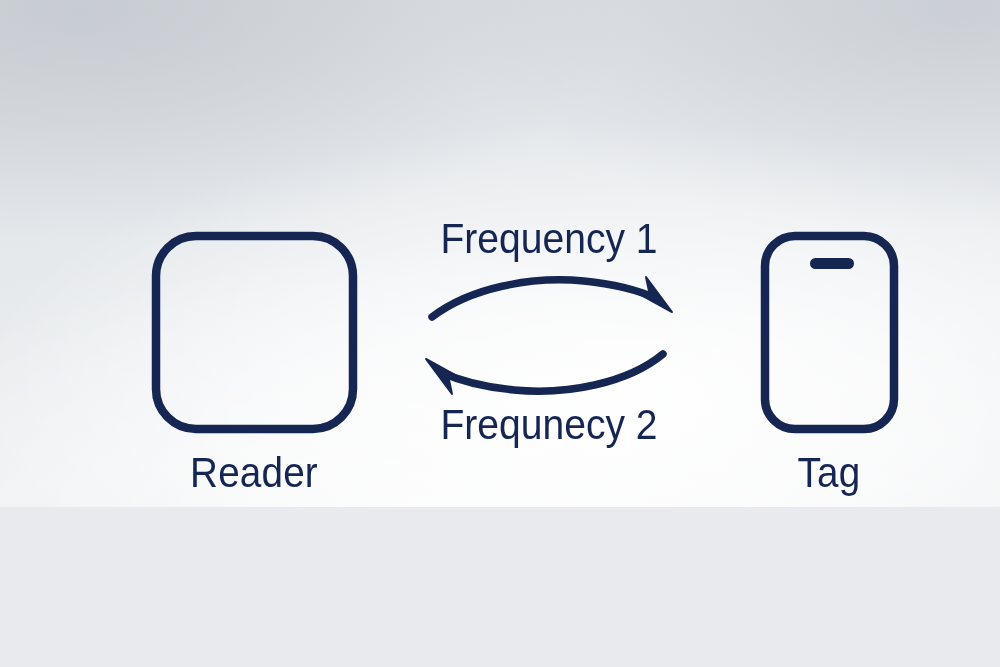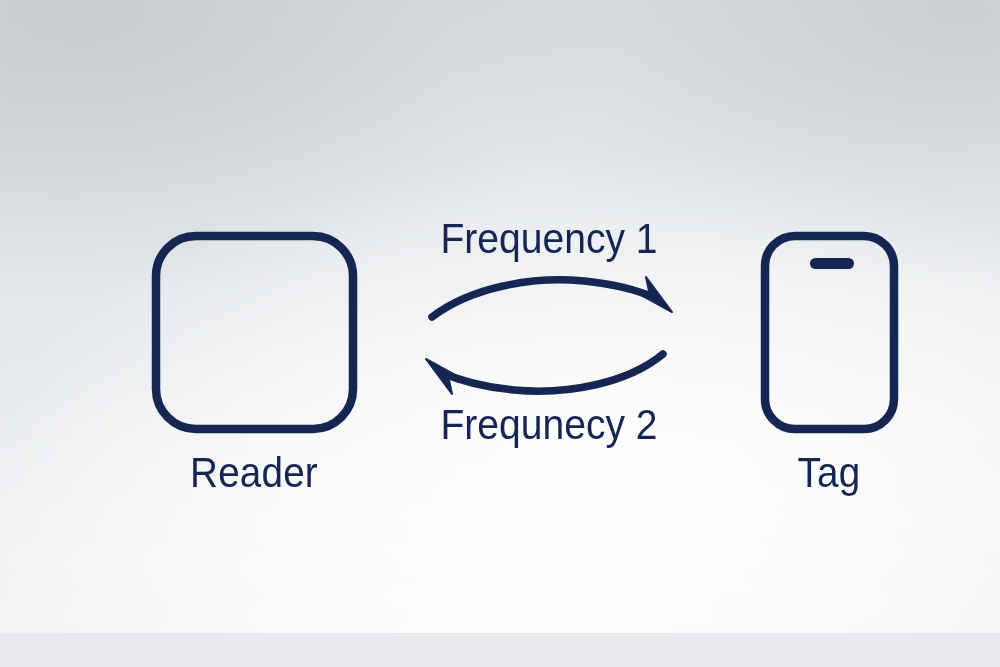--- a/index.html
+++ b/index.html
@@ -10,21 +10,21 @@
   body {
     width: 1000px;
     height: 667px;
     overflow: hidden;
     font-family: "Liberation Sans", sans-serif;
     background: #e8eaed;
   }
   #stage {
     position: relative;
     width: 1000px;
-    height: 633px;
+    height: 507px;
     
     background-color: #e7eaed;
     background-image:
       radial-gradient(ellipse 90% 75% at 62% 78%, rgba(255,255,255,0.95) 0%, rgba(255,255,255,0.55) 38%, rgba(255,255,255,0.0) 72%),
       radial-gradient(ellipse 120% 95% at 50% 105%, rgba(255,255,255,0.80) 0%, rgba(255,255,255,0.0) 60%),
       radial-gradient(ellipse 85% 70% at 8% 2%, rgba(198,203,209,0.95) 0%, rgba(198,203,209,0.0) 65%),
       radial-gradient(ellipse 85% 70% at 96% 2%, rgba(200,205,211,0.90) 0%, rgba(200,205,211,0.0) 62%),
       linear-gradient(170deg, #d9dce0 0%, #e5e8eb 35%, #eef0f2 72%, #eceef0 100%);
   }
   .diagram-svg {

